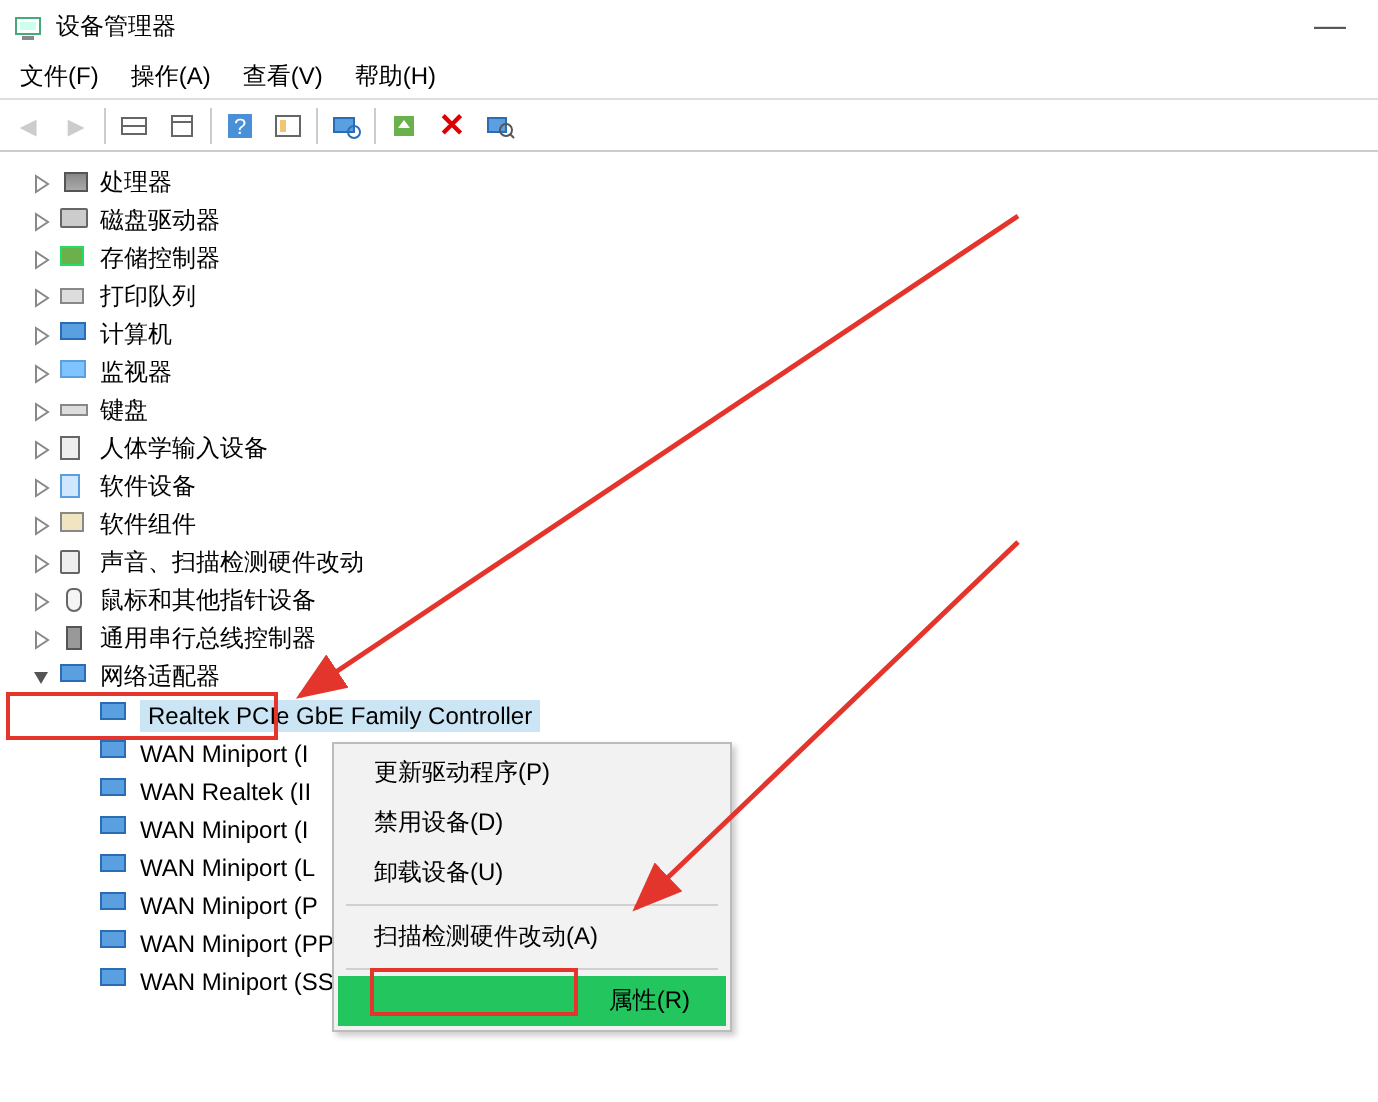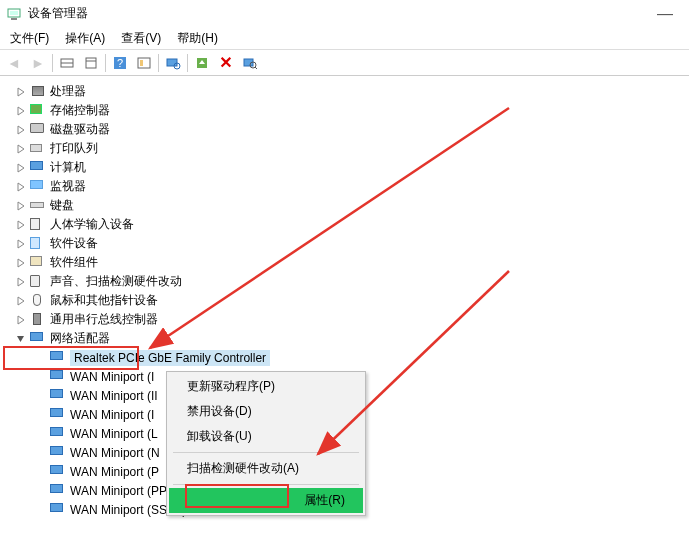--- a/index.html
+++ b/index.html
@@ -200,42 +200,42 @@
         </span>
         <span class="node-label">处理器</span>
       </div>
       <div class="tree-row">
         <span class="expander">
           <svg width="10" height="10">
             <path d="M2 1 L8 5 L2 9 Z" fill="none" stroke="#888"></path>
           </svg>
         </span>
         <span class="node-icon">
+          <div class="ico-disk"></div>
+        </span>
+        <span class="node-label">磁盘驱动器</span>
+      </div>
+      <div class="tree-row">
+        <span class="expander">
+          <svg width="10" height="10">
+            <path d="M2 1 L8 5 L2 9 Z" fill="none" stroke="#888"></path>
+          </svg>
+        </span>
+        <span class="node-icon">
           <div class="ico-ctrl"></div>
         </span>
         <span class="node-label">存储控制器</span>
       </div>
       <div class="tree-row">
         <span class="expander">
           <svg width="10" height="10">
             <path d="M2 1 L8 5 L2 9 Z" fill="none" stroke="#888"></path>
           </svg>
         </span>
         <span class="node-icon">
-          <div class="ico-disk"></div>
-        </span>
-        <span class="node-label">磁盘驱动器</span>
-      </div>
-      <div class="tree-row">
-        <span class="expander">
-          <svg width="10" height="10">
-            <path d="M2 1 L8 5 L2 9 Z" fill="none" stroke="#888"></path>
-          </svg>
-        </span>
-        <span class="node-icon">
           <div class="ico-printer"></div>
         </span>
         <span class="node-label">打印队列</span>
       </div>
       <div class="tree-row">
         <span class="expander">
           <svg width="10" height="10">
             <path d="M2 1 L8 5 L2 9 Z" fill="none" stroke="#888"></path>
           </svg>
         </span>
@@ -355,42 +355,35 @@
         <span class="node-icon">
           <div class="ico-net"></div>
         </span>
         <span class="node-label">WAN Miniport (I</span>
       </div>
       <div class="tree-row sub">
         <span class="expander"></span>
         <span class="node-icon">
           <div class="ico-net"></div>
         </span>
-        <span class="node-label">WAN Miniport (II</span>
+        <span class="node-label">WAN Realtek (II</span>
       </div>
       <div class="tree-row sub">
         <span class="expander"></span>
         <span class="node-icon">
           <div class="ico-net"></div>
         </span>
         <span class="node-label">WAN Miniport (I</span>
       </div>
       <div class="tree-row sub">
         <span class="expander"></span>
         <span class="node-icon">
           <div class="ico-net"></div>
         </span>
         <span class="node-label">WAN Miniport (L</span>
-      </div>
-      <div class="tree-row sub">
-        <span class="expander"></span>
-        <span class="node-icon">
-          <div class="ico-net"></div>
-        </span>
-        <span class="node-label">WAN Miniport (N</span>
       </div>
       <div class="tree-row sub">
         <span class="expander"></span>
         <span class="node-icon">
           <div class="ico-net"></div>
         </span>
         <span class="node-label">WAN Miniport (P</span>
       </div>
       <div class="tree-row sub">
         <span class="expander"></span>

